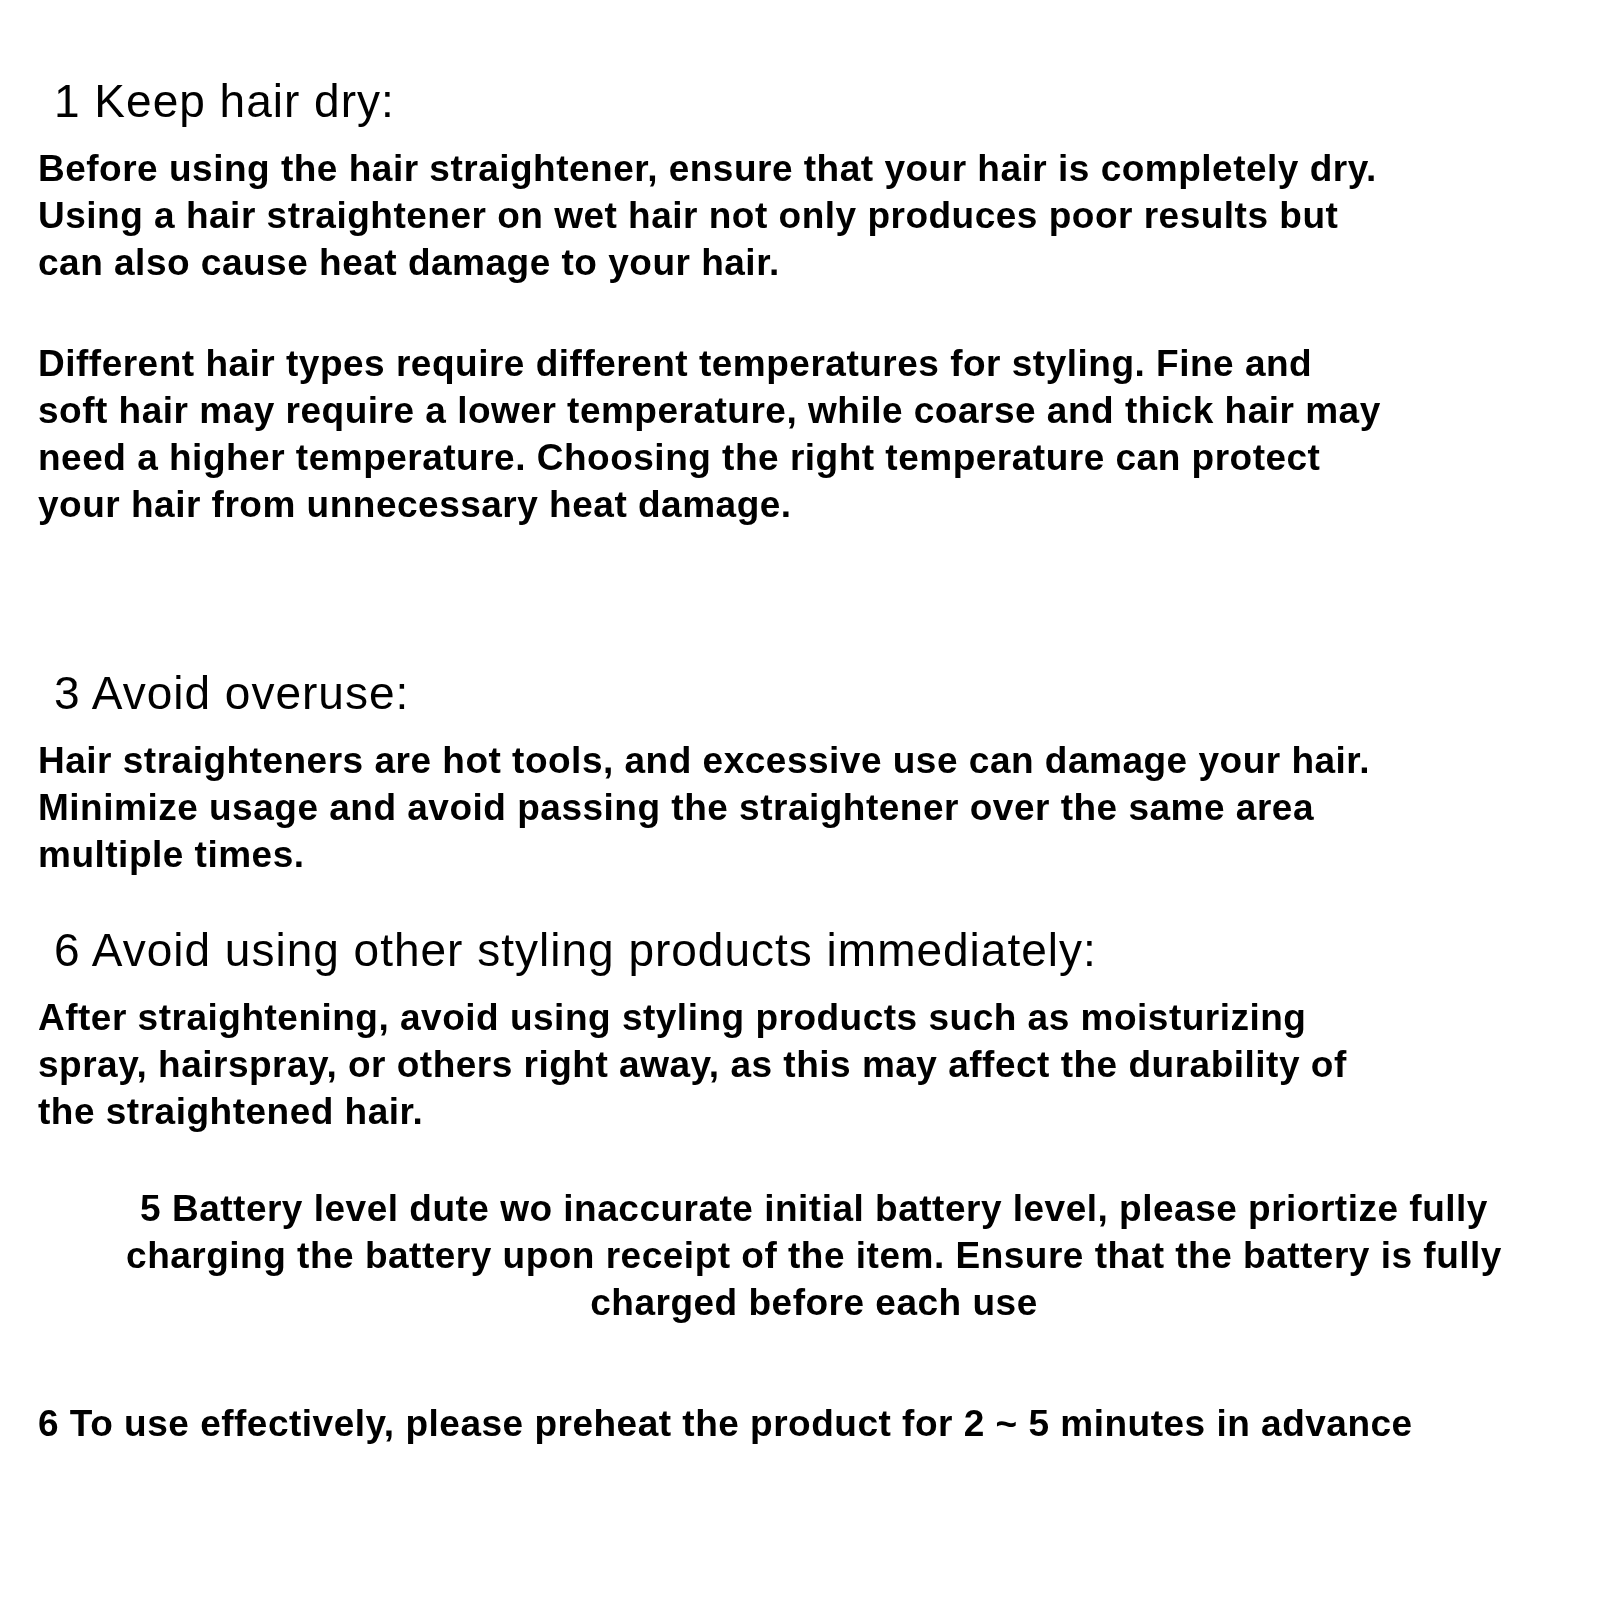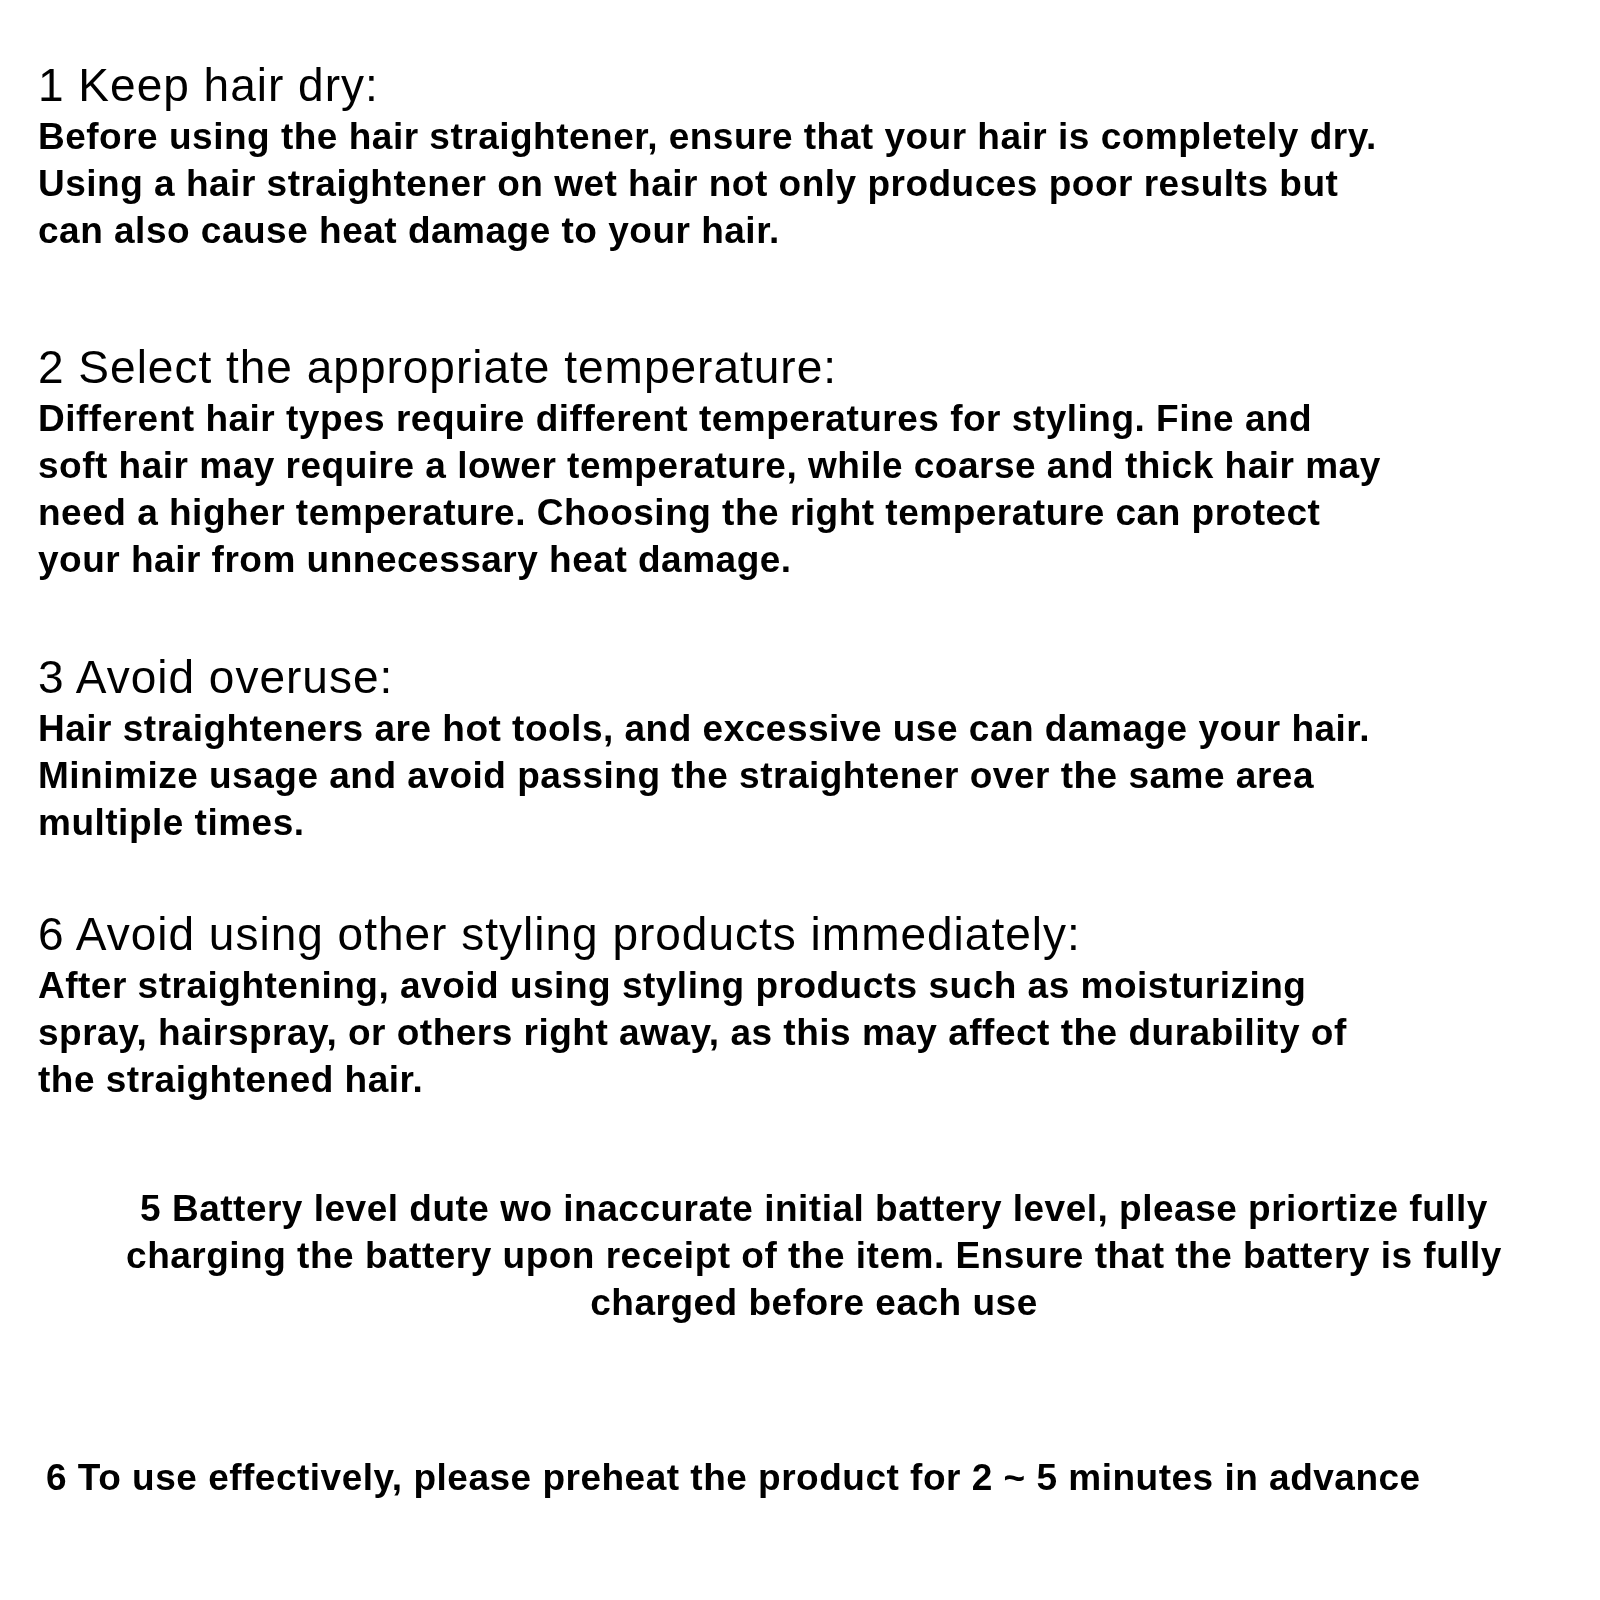--- a/index.html
+++ b/index.html
@@ -19,49 +19,48 @@
     position: absolute;
     left: 38px;
     right: 10px;
   }
   .heading {
     font-size: 46px;
     line-height: 55px;
     font-weight: 500;
     letter-spacing: 1px;
     white-space: pre;
-    margin: 0;
+    margin: 16px;
   }
   .body-text {
     font-size: 37px;
     line-height: 47px;
     font-weight: bold;
     letter-spacing: 0.5px;
     white-space: pre;
     margin: 0;
   }
   #section-1 { top: 58px; }
   #section-2 { top: 340px; }
   #section-3 { top: 650px; }
   #section-4 { top: 907px; }
   #section-5 { top: 1185px; text-align: center; }
-  #section-6 { top: 1454px; margin-left: 8px; }
+  #section-6 { top: 1400px; }
 </style>
 </head>
 <body>
 
 <div class="section" id="section-1">
   <h2 class="heading">1 Keep hair dry:</h2>
   <p class="body-text">Before using the hair straightener, ensure that your hair is completely dry.
 Using a hair straightener on wet hair not only produces poor results but
 can also cause heat damage to your hair.</p>
 </div>
 
 <div class="section" id="section-2">
-  <h2 class="heading">2 Select the appropriate temperature:</h2>
   <p class="body-text">Different hair types require different temperatures for styling. Fine and
 soft hair may require a lower temperature, while coarse and thick hair may
 need a higher temperature. Choosing the right temperature can protect
 your hair from unnecessary heat damage.</p>
 </div>
 
 <div class="section" id="section-3">
   <h2 class="heading">3 Avoid overuse:</h2>
   <p class="body-text">Hair straighteners are hot tools, and excessive use can damage your hair.
 Minimize usage and avoid passing the straightener over the same area

